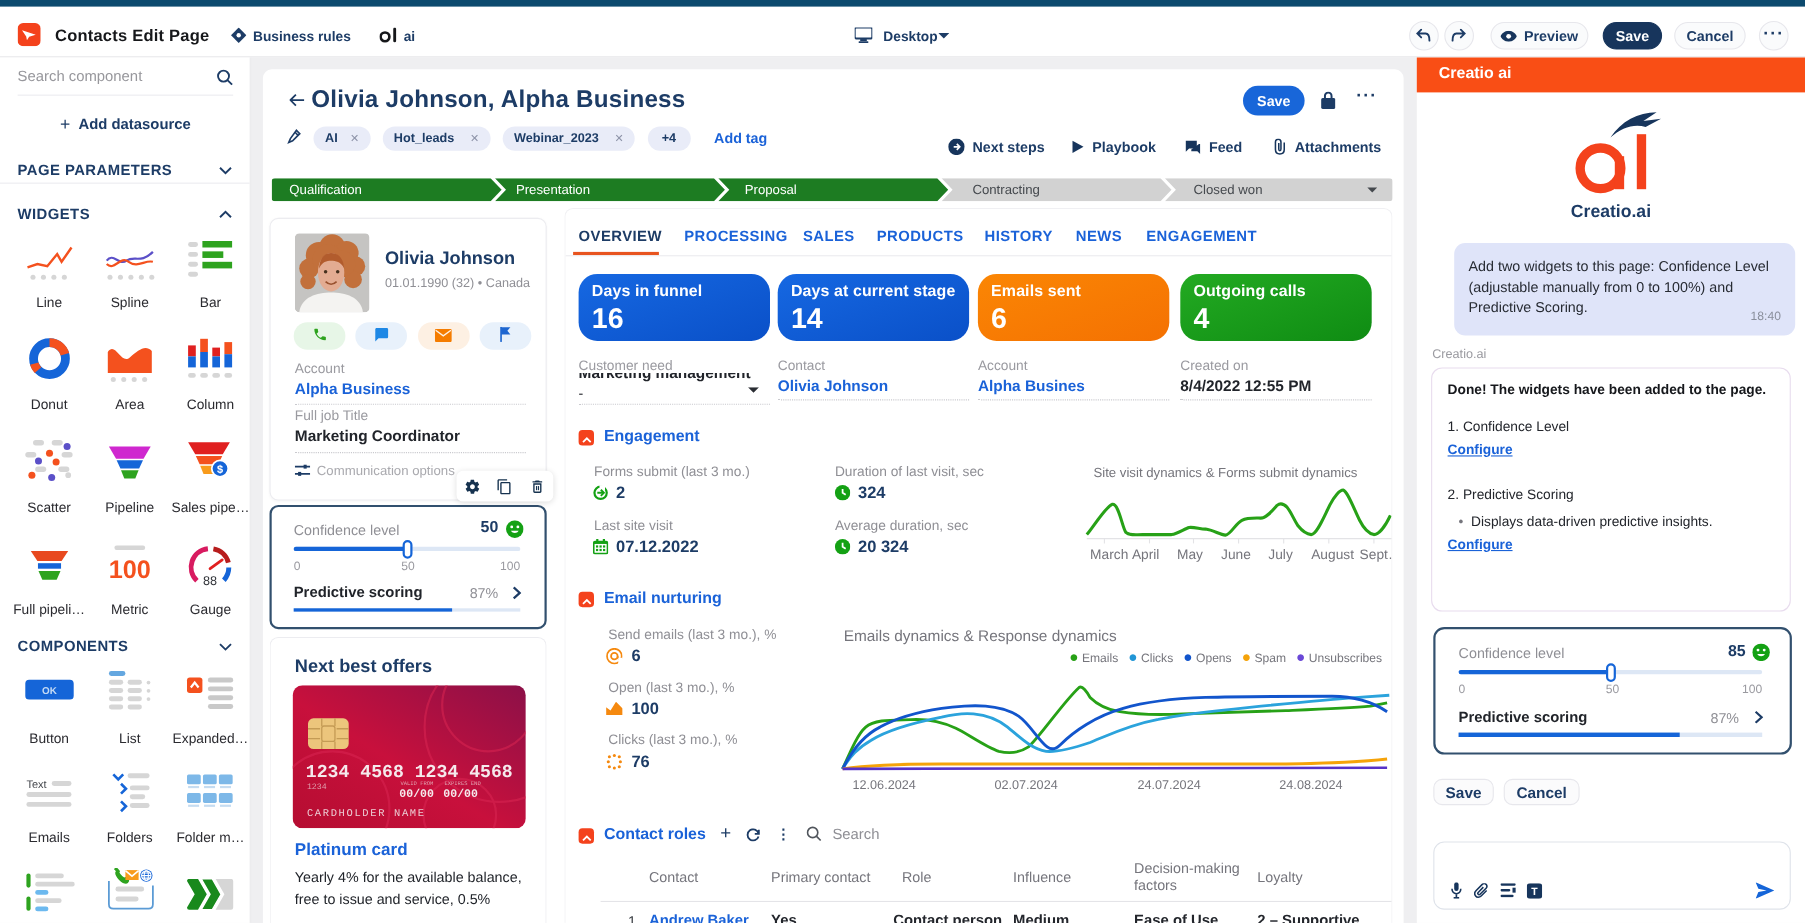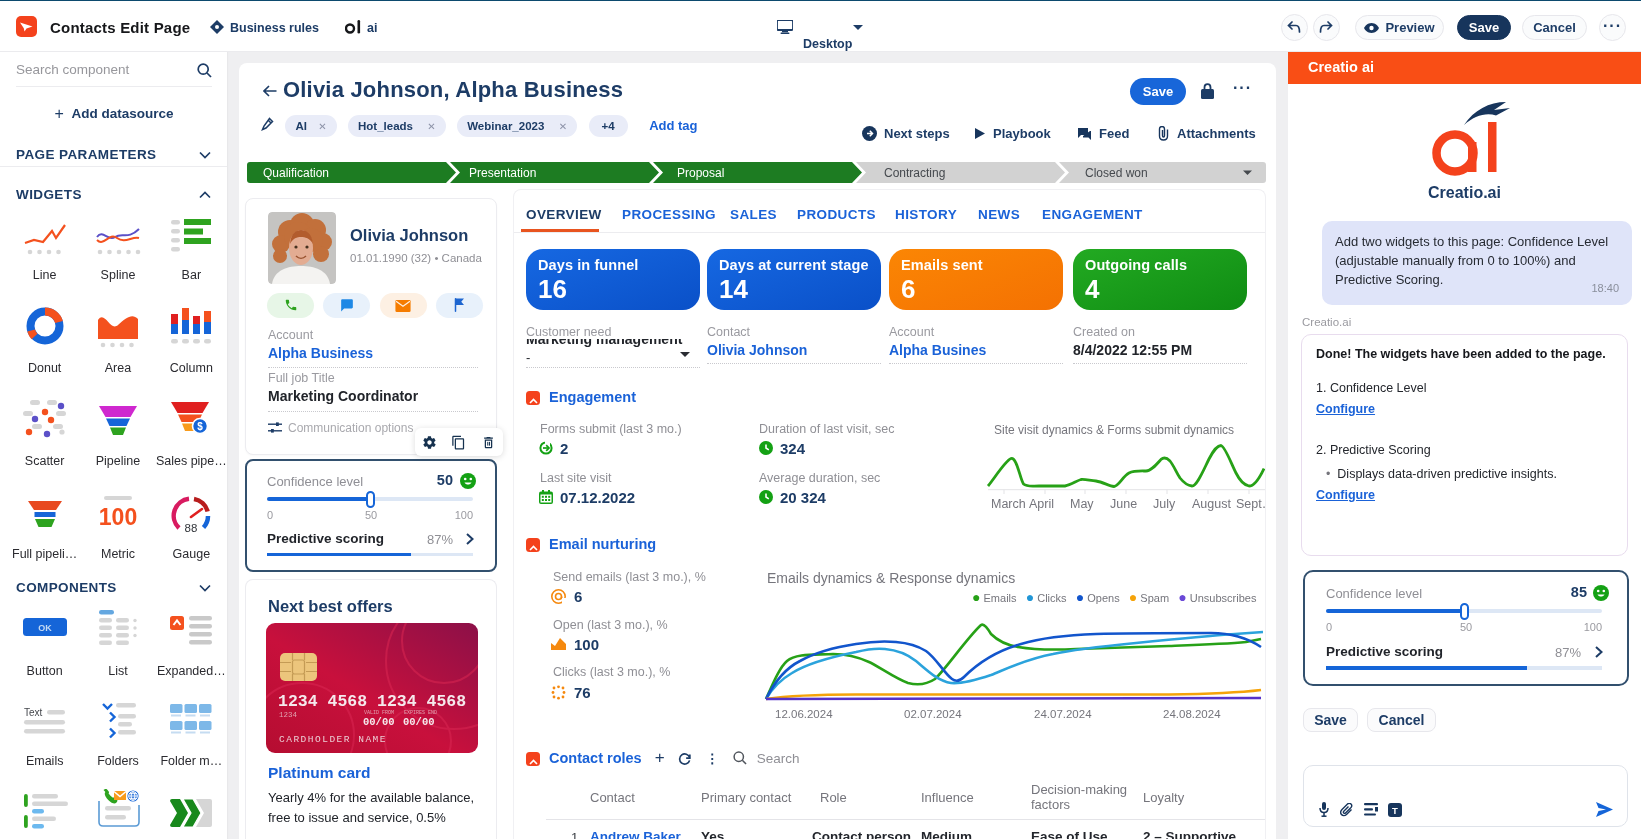--- a/index.html
+++ b/index.html
@@ -1,17 +1,17 @@
 <!DOCTYPE html>
 <html><head>
 <meta charset="utf-8">
 <style>
 * { margin:0; padding:0; box-sizing:border-box; }
 html,body { width:1641px; height:839px; overflow:hidden; font-family:"Liberation Sans", sans-serif; background:#eeeef0; }
-#topbar { position:absolute; left:0; top:0; width:1641px; height:52px; background:#fff; border-top:1px solid #0c4a6e; border-bottom:1px solid #ebebee; z-index:5; }
+#topbar { position:absolute; left:0; top:0; width:1641px; height:52px; background:#fff; border-top:6px solid #0c4a6e; border-bottom:1px solid #ebebee; z-index:5; }
 .tb-item { position:absolute; top:20px; font-size:12.5px; font-weight:bold; color:#1d3c66; }
 .circlebtn { position:absolute; top:13px; width:27px; height:27px; border:1px solid #e7e7ec; border-radius:50%; background:#fafbfc; }
 .pillbtn { position:absolute; top:14px; height:25px; border:1px solid #e7e7ec; border-radius:13px; background:#fafbfc; color:#1d3c66; font-size:13px; font-weight:bold; text-align:center; line-height:23px; }
 #sidebar { position:absolute; left:0; top:52px; width:228px; height:787px; background:#fff; border-right:1px solid #e8e8ea; z-index:4; overflow:hidden; }
 .side-section { display:flex; justify-content:space-between; align-items:center; margin:0 16px 0 16px; color:#1d3c66; font-weight:bold; font-size:13.5px; letter-spacing:0.4px; }
 .wgrid { display:grid; grid-template-columns:repeat(3,1fr); margin:0 4px; }
 .witem { text-align:center; }
 .witem .wlabel { font-size:12.5px; color:#2b2b30; white-space:nowrap; overflow:hidden; }
 .icbox { display:flex; align-items:flex-end; justify-content:center; }
 #wg1 .witem { height:93px; }
@@ -83,21 +83,21 @@
   <svg style="position:absolute; left:345px; top:19px;" width="17" height="14" viewBox="0 0 17 14">
       <circle cx="5" cy="8.5" r="4" fill="none" stroke="#16171a" stroke-width="2.4"></circle>
       <rect x="12.5" y="0" width="2.6" height="13.5" rx="1.3" fill="#16171a"></rect>
     </svg>
   <div class="tb-item" style="left:367px;">ai</div>
   <svg style="position:absolute; left:777px; top:19px;" width="16" height="14" viewBox="0 0 16 14">
       <rect x="0" y="0" width="16" height="10" rx="1.5" fill="none" stroke="#1d3c66" stroke-width="1.8"></rect>
       <rect x="5" y="10.5" width="6" height="1.8" fill="#1d3c66"></rect>
       <rect x="3.5" y="12.5" width="9" height="1.5" rx="0.7" fill="#1d3c66"></rect>
     </svg>
-  <div class="tb-item" style="left:803px;margin-top:16px;">Desktop</div>
+  <div class="tb-item" style="left:803px;">Desktop</div>
   <svg style="position:absolute; left:853px; top:24px;" width="10" height="6" viewBox="0 0 10 6">
       <path d="M0 0 L5 5 L10 0 Z" fill="#1d3c66"></path>
     </svg>
   <div class="circlebtn" style="left:1281px;"><svg width="14" height="12" viewBox="0 0 14 12" style="margin:6px 0 0 5px;">
         <path d="M5 1 L1.5 4.5 L5 8 M1.5 4.5 H9 C11.5 4.5 12.5 7 12.5 11" stroke="#1d3c66" stroke-width="1.7" fill="none" stroke-linecap="round"></path>
       </svg></div>
   <div class="circlebtn" style="left:1313px;"><svg width="14" height="12" viewBox="0 0 14 12" style="margin:6px 0 0 5px;">
         <path d="M9 1 L12.5 4.5 L9 8 M12.5 4.5 H5 C2.5 4.5 1.5 7 1.5 11" stroke="#1d3c66" stroke-width="1.7" fill="none" stroke-linecap="round"></path>
       </svg></div>
   <div class="pillbtn" style="left:1355px; width:89px;"><svg width="15" height="10" viewBox="0 0 15 10" style="vertical-align:-1px; margin-right:6px;">

